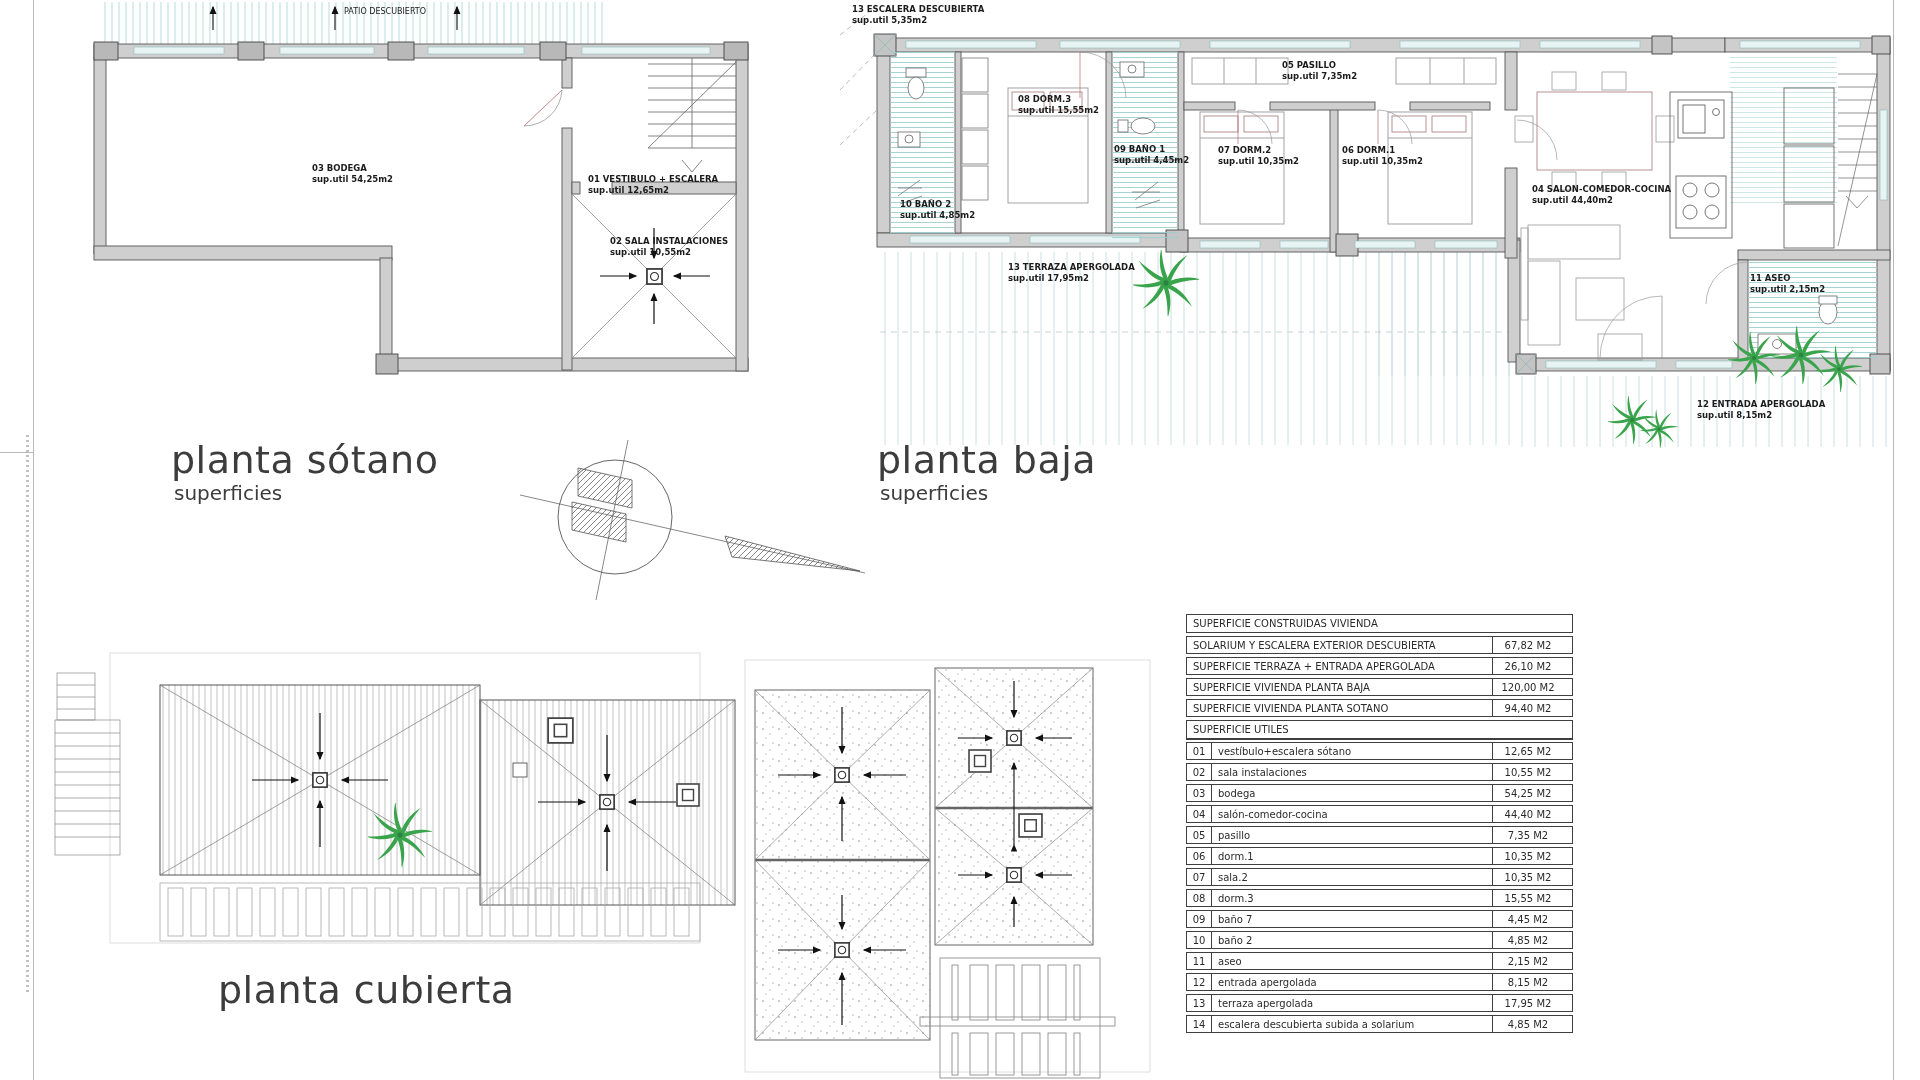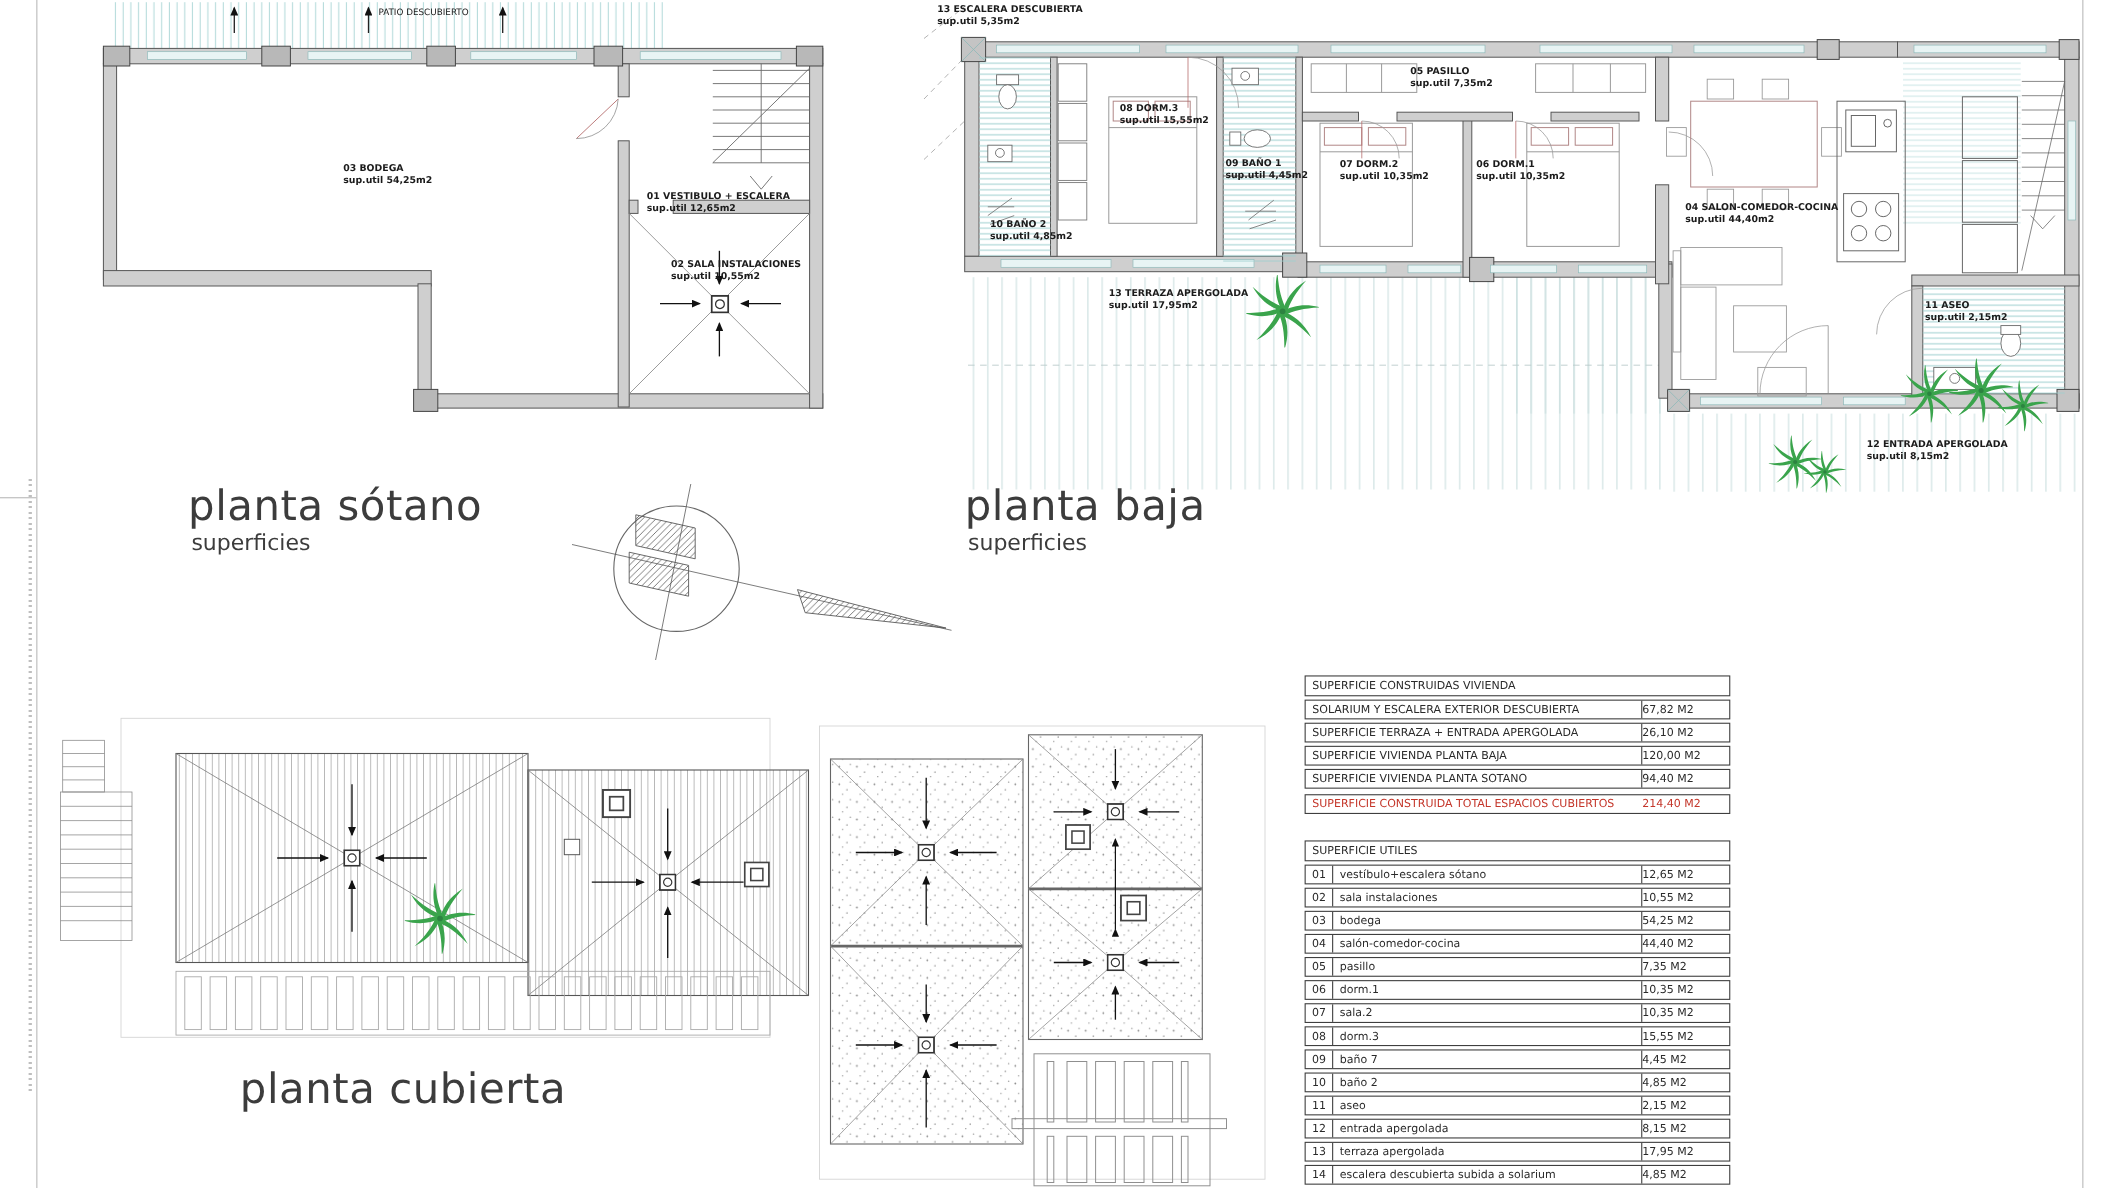--- a/index.html
+++ b/index.html
@@ -13,21 +13,21 @@
   .lbl{position:absolute;font-size:8.5px;font-weight:bold;color:#1b1b1b;line-height:1.3;white-space:nowrap}
   .lbl span{display:block}
   .patio-lbl{position:absolute;font-size:8px;font-weight:normal;color:#1b1b1b;white-space:nowrap}
   svg{position:absolute;overflow:visible}
   
   .tbl{position:absolute;width:387px;font-size:10px;color:#2a2a2a}
   .thead{border:1px solid #3f3f3f;padding:3px 6px;white-space:nowrap;background:#fff}
   .trow{display:flex;border:1px solid #3f3f3f;margin-top:3px;background:#fff}
   .tc-label{flex:1;padding:2.5px 6px;white-space:nowrap;overflow:hidden}
   .tc-num{width:24px;text-align:center;padding:2.5px 0;border-right:1px solid #3f3f3f}
-  .tc-val{width:70px;text-align:left;padding:2.5px 9px 2.5px 0;border-left:1px solid #3f3f3f}
+  .tc-val{width:70px;text-align:center;padding:2.5px 9px 2.5px 0;border-left:1px solid #3f3f3f}
   .trow.total{margin-top:5px;color:#c4362a;border-color:#3f3f3f}
   .trow.total .tc-val{border-left:none}
 </style>
 </head>
 <body>
 
 <svg width="0" height="0">
   <defs>
     <pattern id="patio" width="7" height="8" patternUnits="userSpaceOnUse">
       <line x1="3" y1="0" x2="3" y2="8" stroke="#b7dcdc" stroke-width="1"></line>
@@ -522,21 +522,21 @@
   </g>
 </svg>
 
 <div class="title" style="left:171px;top:438px">planta sótano</div>
 <div class="subtitle" style="left:174px;top:481px">superficies</div>
 <div class="title" style="left:877px;top:438px">planta baja</div>
 <div class="subtitle" style="left:880px;top:481px">superficies</div>
 <div class="title" style="left:218px;top:968px">planta cubierta</div>
 
 <div class="patio-lbl" style="left:344px;top:7px">PATIO DESCUBIERTO</div>
-<div class="lbl" style="left:312px;top:148px">
+<div class="lbl" style="left:312px;top:163px">
   <span>03 BODEGA</span>
     <span>sup.util 54,25m2</span>
 </div>
 <div class="lbl" style="left:588px;top:174px">
   <span>01 VESTIBULO + ESCALERA</span>
     <span>sup.util 12,65m2</span>
 </div>
 <div class="lbl" style="left:610px;top:236px">
   <span>02 SALA INSTALACIONES</span>
     <span>sup.util 10,55m2</span>
@@ -610,21 +610,21 @@
         <div class="tc-label">SUPERFICIE VIVIENDA PLANTA SOTANO</div>
         <div class="tc-val">94,40 M2</div>
       </div>
     </div>
   <div class="trow total">
     <div class="tc-label">SUPERFICIE CONSTRUIDA TOTAL ESPACIOS CUBIERTOS</div>
     <div class="tc-val">214,40 M2</div>
   </div>
 </div>
 
-<div class="tbl" style="left:1186px;top:764px">
+<div class="tbl" style="left:1186px;top:720px">
   <div class="thead">SUPERFICIE UTILES</div>
   <div>
 
       <div class="trow">
         <div class="tc-num">01</div>
         <div class="tc-label">vestíbulo+escalera sótano</div>
         <div class="tc-val">12,65 M2</div>
       </div>
 
       <div class="trow">

